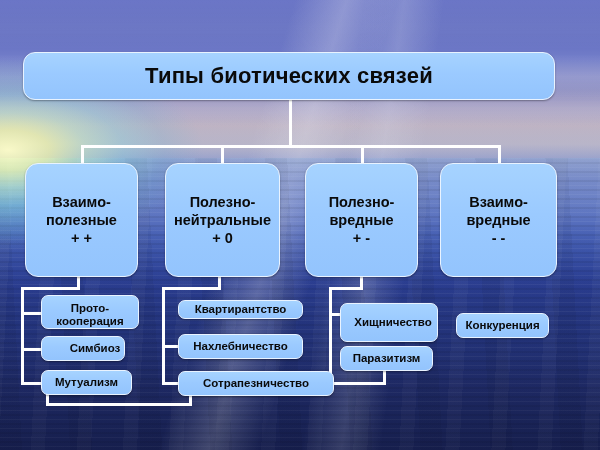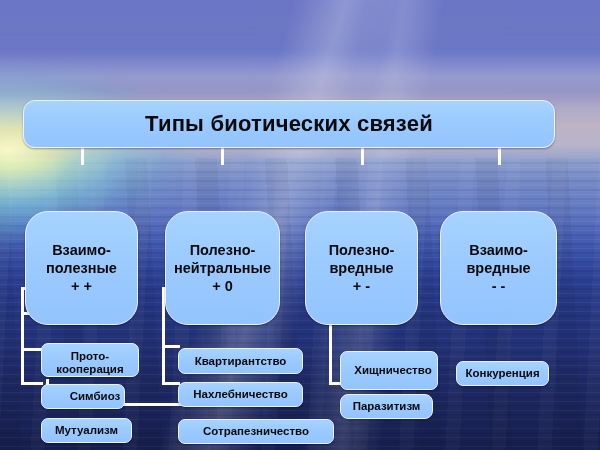--- a/index.html
+++ b/index.html
@@ -120,30 +120,29 @@
     color: #0a0a0a;
     display: flex;
     align-items: center;
     justify-content: center;
     text-align: center;
     font-weight: bold;
     z-index: 3;
     box-shadow: 0 1px 2px rgba(0,0,0,0.35);
     white-space: pre-line;
     line-height: 1.12;
-    margin-top: 48px;
   }
   .node.title {
     font-size: 22px;
     letter-spacing: .2px;
     border-radius: 12px;
   }
   .node.cat {
     font-size: 14.5px;
-    border-radius: 23px;
+    border-radius: 13px;
     line-height: 1.25;
   }
   .node.leaf {
     font-size: 11.5px;
     border-radius: 7px;
     line-height: 1.12;
     padding: 0 4px;
   }
 </style>
 </head>
@@ -218,34 +217,34 @@
     <span>Прото-
 кооперация</span>
   </div>
   <div class="node leaf" style="left:41px; top:336px; width:84px; height:25px;padding-left:28px;">
     <span>Симбиоз</span>
   </div>
   <div class="node leaf" style="left:41px; top:370px; width:91px; height:25px;text-align:center;">
     <span>Мутуализм</span>
   </div>
 
-  <div class="node leaf" style="left:178px; top:300px; width:125px; height:26px;">
+  <div class="node leaf" style="left:178px; top:300px; width:125px; height:19px;">
     <span>Квартирантство</span>
   </div>
   <div class="node leaf" style="left:178px; top:334px; width:125px; height:25px;">
     <span>Нахлебничество</span>
   </div>
   <div class="node leaf" style="left:178px; top:371px; width:156px; height:25px;">
     <span>Сотрапезничество</span>
   </div>
 
   <div class="node leaf" style="left:340px; top:303px; width:98px; height:39px;padding-left:12px;">
     <span>Хищничество</span>
   </div>
-  <div class="node leaf" style="left:340px; top:346px; width:93px; height:25px;border-radius:8px;">
+  <div class="node leaf" style="left:340px; top:346px; width:93px; height:25px;">
     <span>Паразитизм</span>
   </div>
 
   <div class="node leaf" style="left:456px; top:313px; width:93px; height:25px;">
     <span>Конкуренция</span>
   </div>
 
 </div>
 
 </body></html>

